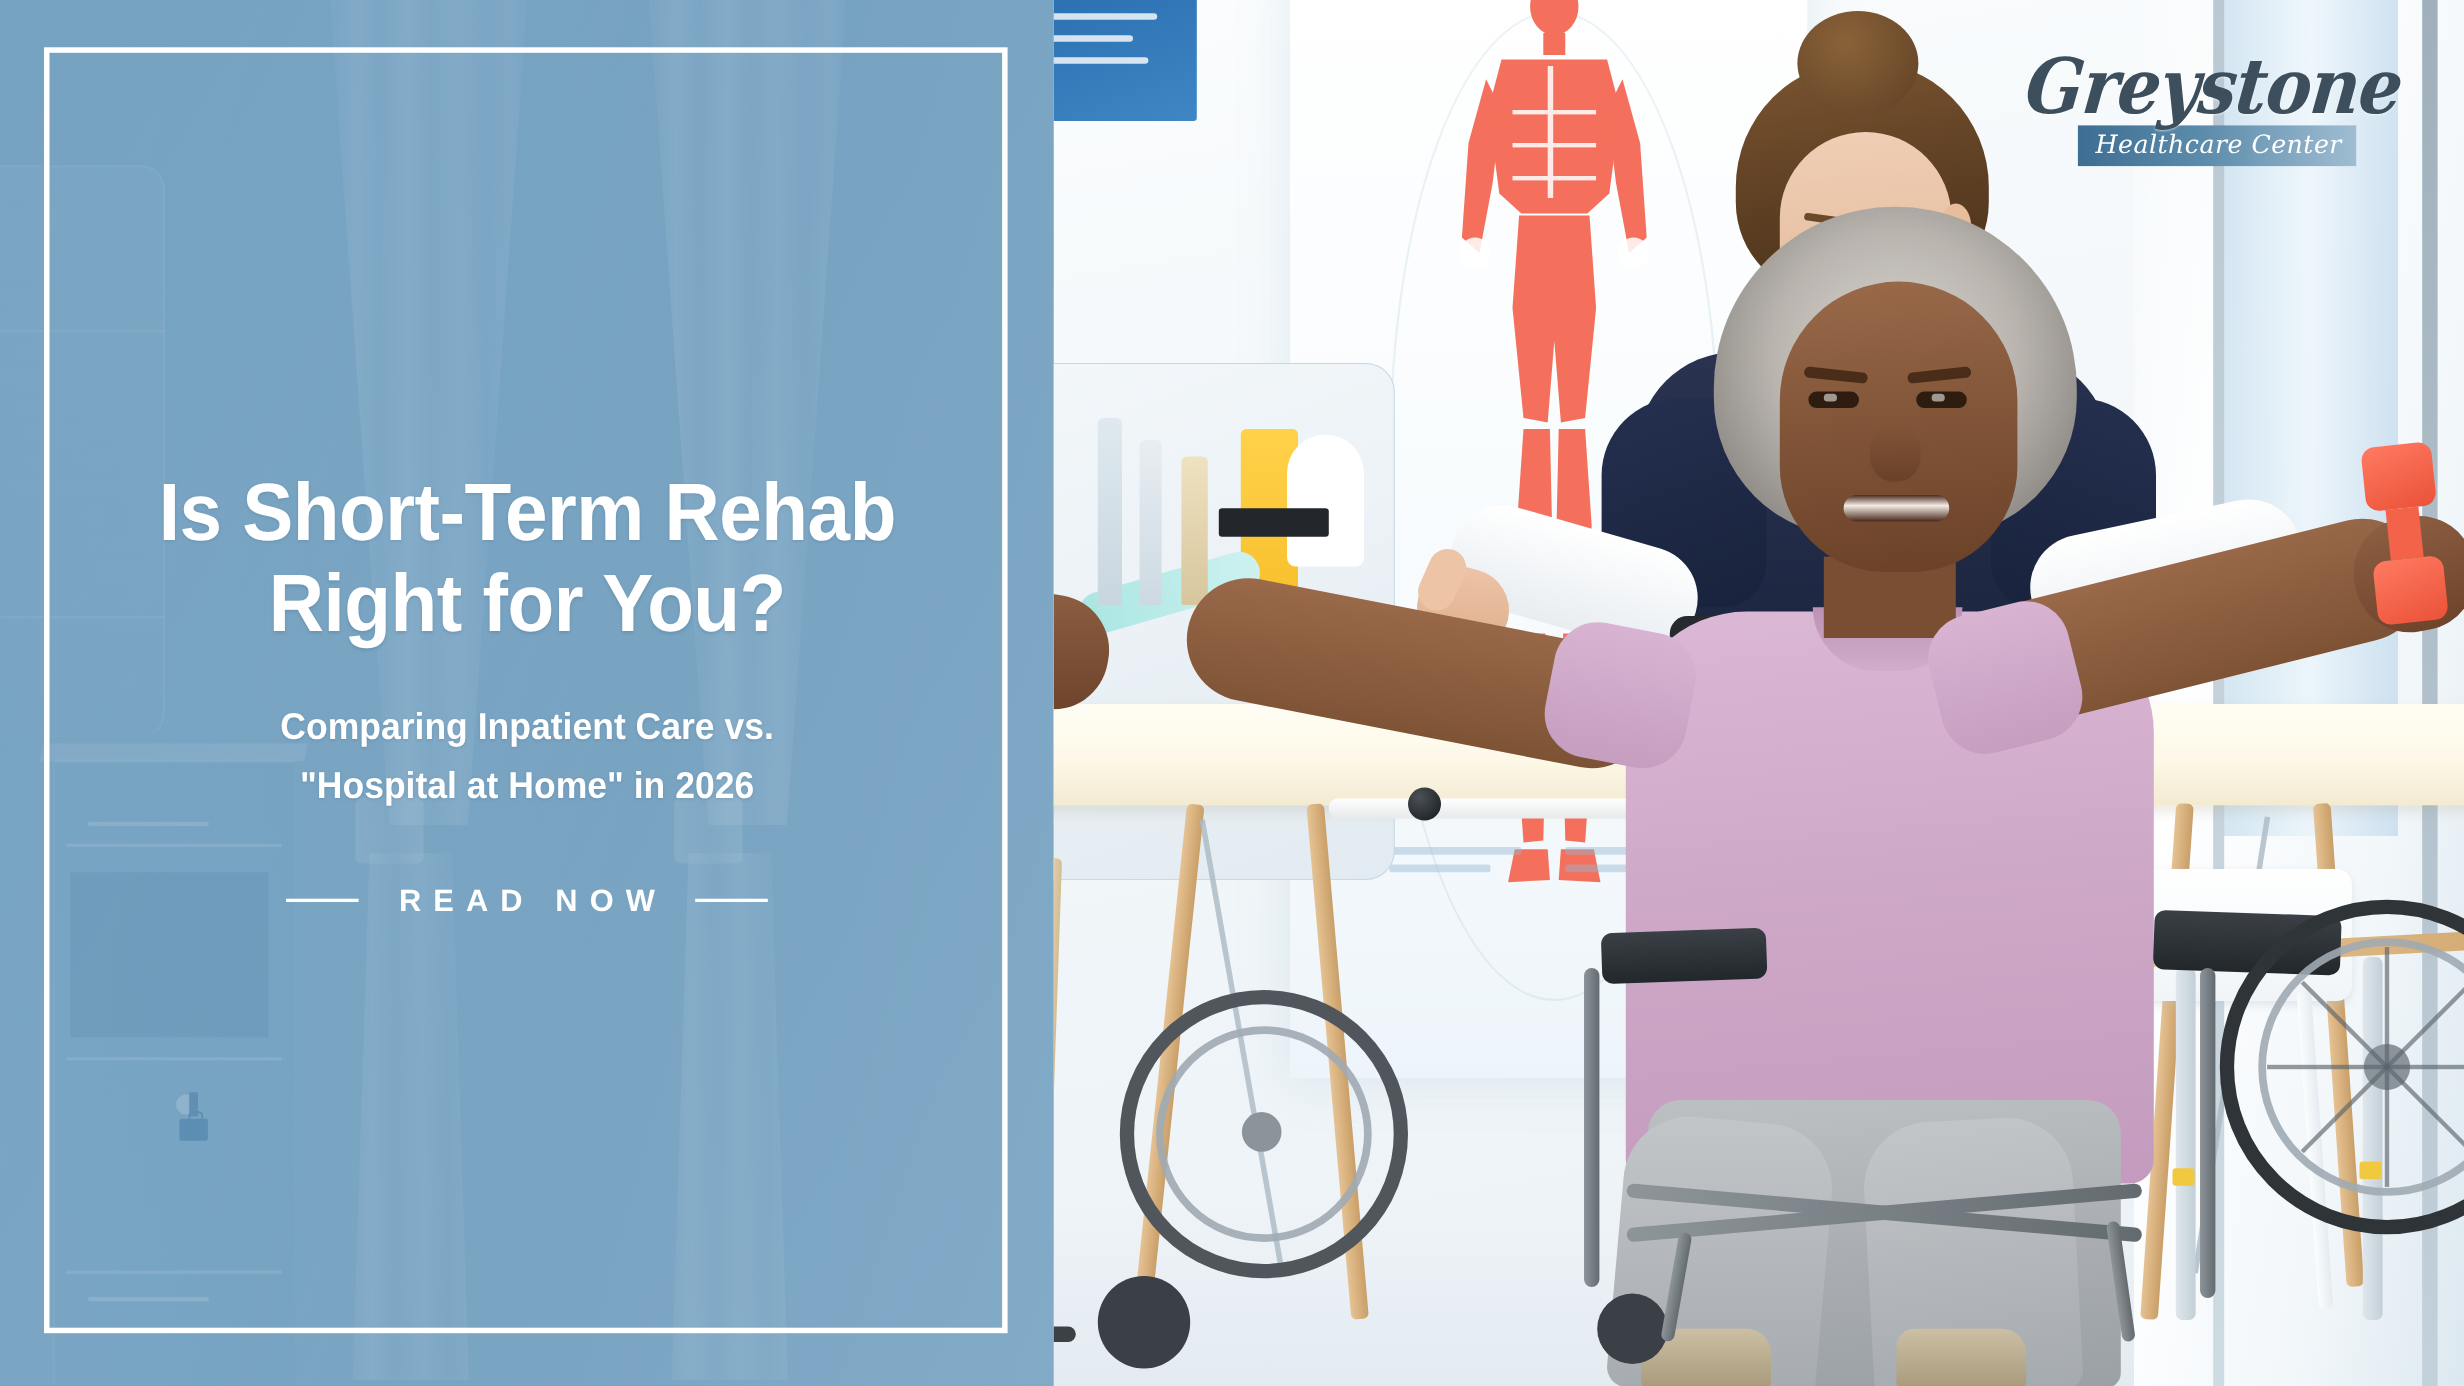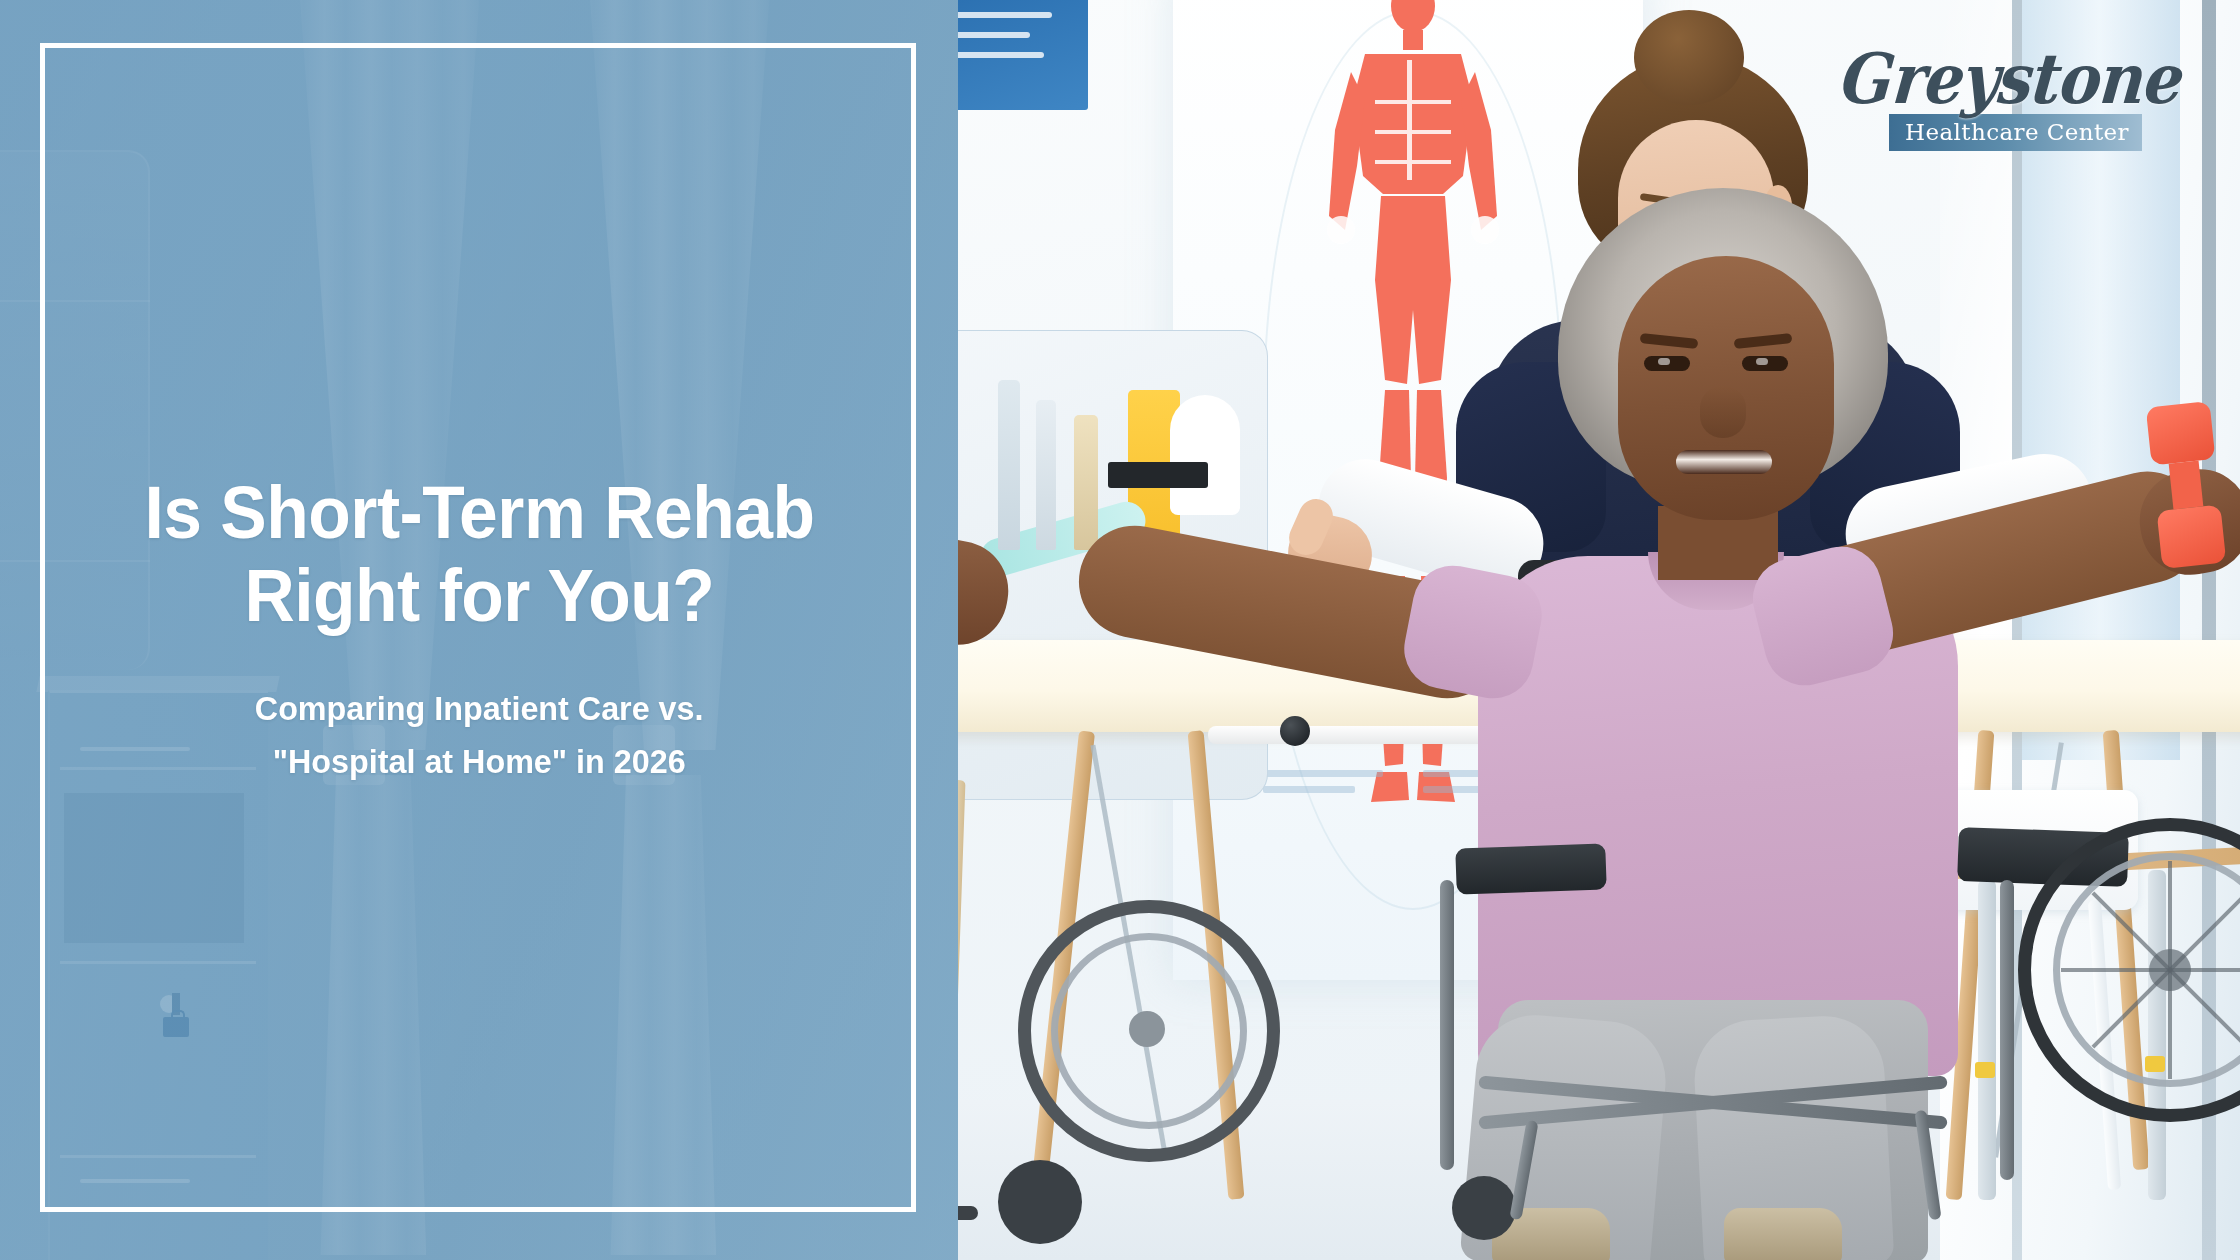--- a/index.html
+++ b/index.html
@@ -433,21 +433,21 @@
     letter-spacing:-1px;
     transform:skewX(-6deg) scaleY(1.12); transform-origin:right center;
     text-shadow:0 1px 2px rgba(255,255,255,.6);
     padding-right:6px;
   }
   #logo-bar {
     display:inline-block; margin-top:4px; padding:5px 13px 6px 16px;
     background:linear-gradient(90deg,#3d6e93 0%,#5c8cab 45%,#9fbdd2 100%);
     color:#ffffff;
     font-family:"DejaVu Serif", serif;
-    font-size:23px; letter-spacing:.4px; white-space:nowrap;
+    font-size:23px; letter-spacing:.4px; white-space:nowrap;font-style:italic;
   }
 </style>
 </head>
 <body>
 
 <div id="banner">
 
   <div id="left-panel">
 
     <div class="room">
@@ -489,20 +489,25 @@
       <div id="headline">
         <div>Is Short-Term Rehab</div>
         <div>Right for You?</div>
       </div>
 
       <div id="subhead">
         <div>Comparing Inpatient Care vs.</div>
         <div>"Hospital at Home" in 2026</div>
       </div>
 
+      <div id="cta-row">
+        <span class="cta-rule"></span>
+        <span id="cta-label">READ NOW</span>
+        <span class="cta-rule"></span>
+      </div>
     </div>
   </div>
 
   <div id="photo">
 
     <div class="ph bg-wall"></div>
     <div class="ph floor"></div>
 
     <div class="ph window-right"></div>
     <div class="ph blue-drape"></div>

